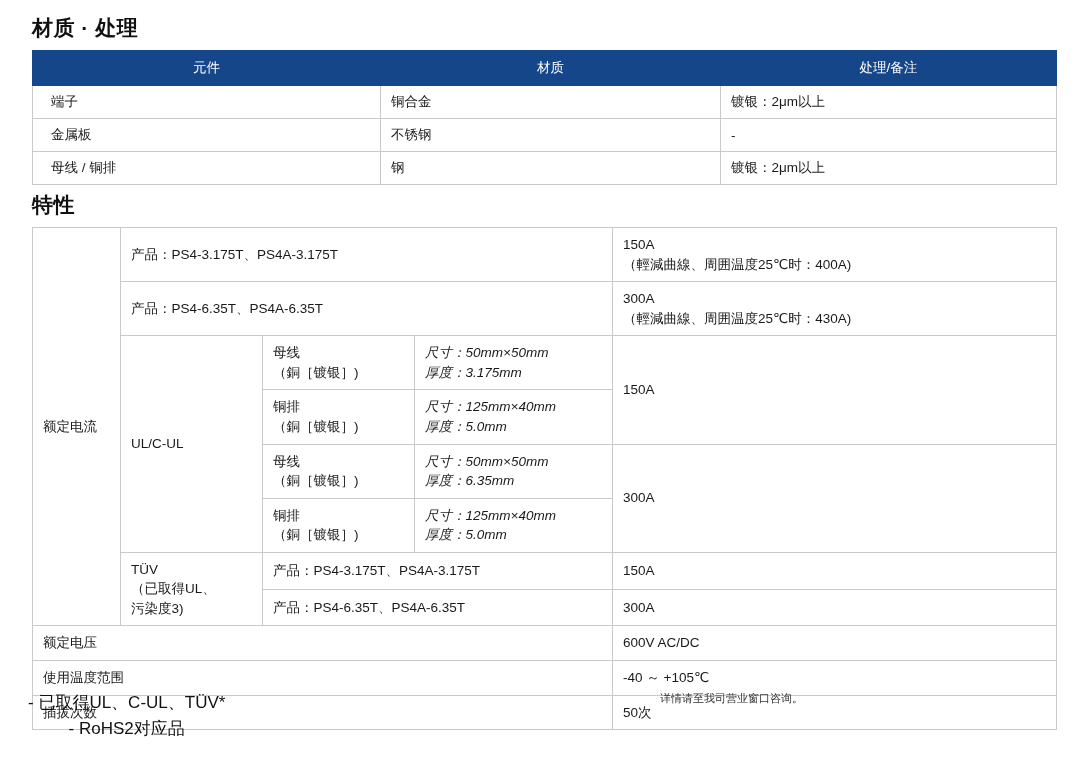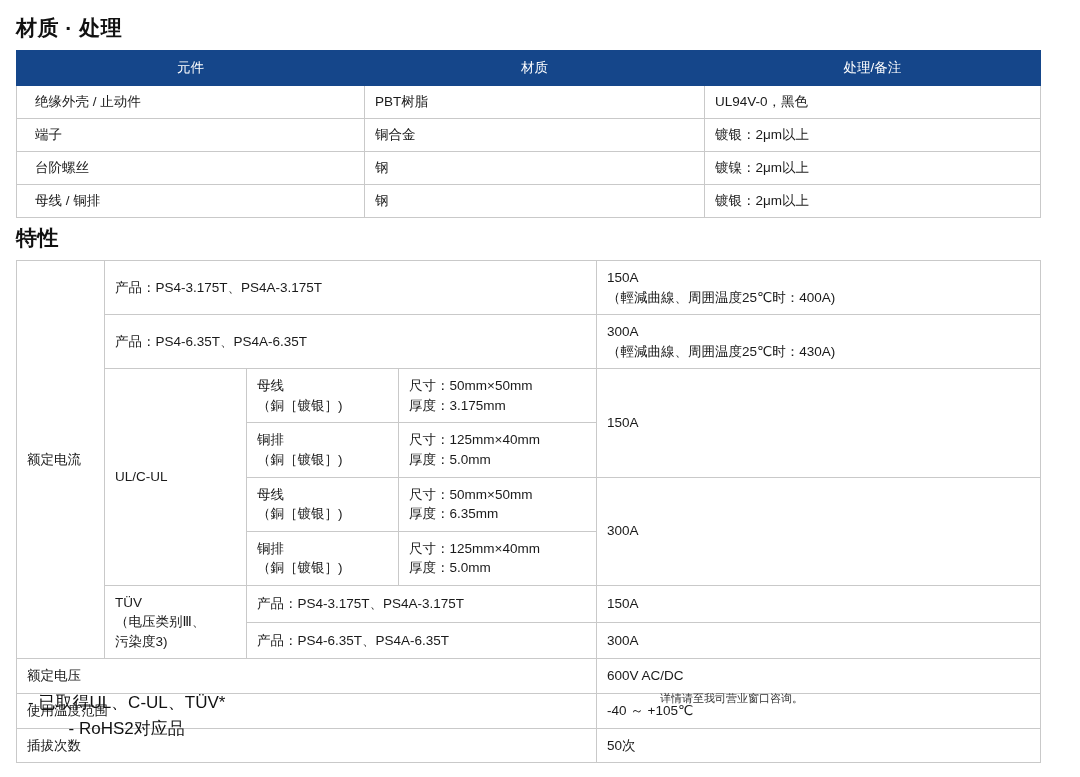--- a/index.html
+++ b/index.html
@@ -12,21 +12,21 @@
     background: #ffffff;
     font-family: "Liberation Sans", "DejaVu Sans", sans-serif;
     color: #1a1a1a;
     overflow: hidden;
   }
   .page {
     position: relative;
     width: 1080px;
     height: 777px;
     box-sizing: border-box;
-    padding: 8px 28px 0 16px;
+    padding: 8px 28px 0 32px;
   }
   h2.section-title {
     font-size: 21px;
     font-weight: 700;
     margin: 6px 0 8px 0;
     letter-spacing: 0.5px;
     color: #111;
   }
   
   table.tbl {
@@ -70,21 +70,21 @@
     vertical-align: middle;
     line-height: 1.45;
   }
   td.label-cell {
     text-align: left;
     padding-left: 14px;
   }
   td.center-v {
     vertical-align: middle;
   }
-  .nowrap { white-space: nowrap; }
+  .nowrap { white-space: nowrap; font-style: italic; }
   
   .notes {
     position: absolute;
     left: 28px;
     top: 690px;
     font-size: 17px;
     line-height: 1.55;
     color: #111;
     text-align: center;
   }
@@ -126,33 +126,28 @@
     </colgroup>
     <thead>
       <tr>
         <th>元件</th>
         <th>材质</th>
         <th>处理/备注</th>
       </tr>
     </thead>
     <tbody>
       <tr>
-        <td class="c1">绝缘外壳 / 止动件</td>
-        <td>PBT树脂</td>
-        <td>UL94V-0，黑色</td>
-      </tr>
-      <tr>
         <td class="c1">端子</td>
         <td>铜合金</td>
         <td>镀银：2μm以上</td>
       </tr>
       <tr>
-        <td class="c1">台阶螺丝</td>
-        <td>钢</td>
-        <td>镀镍：2μm以上</td>
+        <td class="c1">金属板</td>
+        <td>不锈钢</td>
+        <td>-</td>
       </tr>
       <tr>
         <td class="c1">母线 / 铜排</td>
         <td>钢</td>
         <td>镀银：2μm以上</td>
       </tr>
     </tbody>
   </table>
 
   <h2 class="section-title">特性</h2>
@@ -224,21 +219,21 @@
         </td>
         <td>
           <div class="nowrap">尺寸：125mm×40mm</div>
           <div class="nowrap">厚度：5.0mm</div>
         </td>
       </tr>
 
       <tr>
         <td rowspan="2" class="center-v">
           <div>TÜV</div>
-          <div>（电压类别Ⅲ、</div>
+          <div>（已取得UL、</div>
           <div>污染度3)</div>
         </td>
         <td colspan="2">产品：PS4-3.175T、PS4A-3.175T</td>
         <td>150A</td>
       </tr>
       <tr>
         <td colspan="2">产品：PS4-6.35T、PS4A-6.35T</td>
         <td>300A</td>
       </tr>
 

